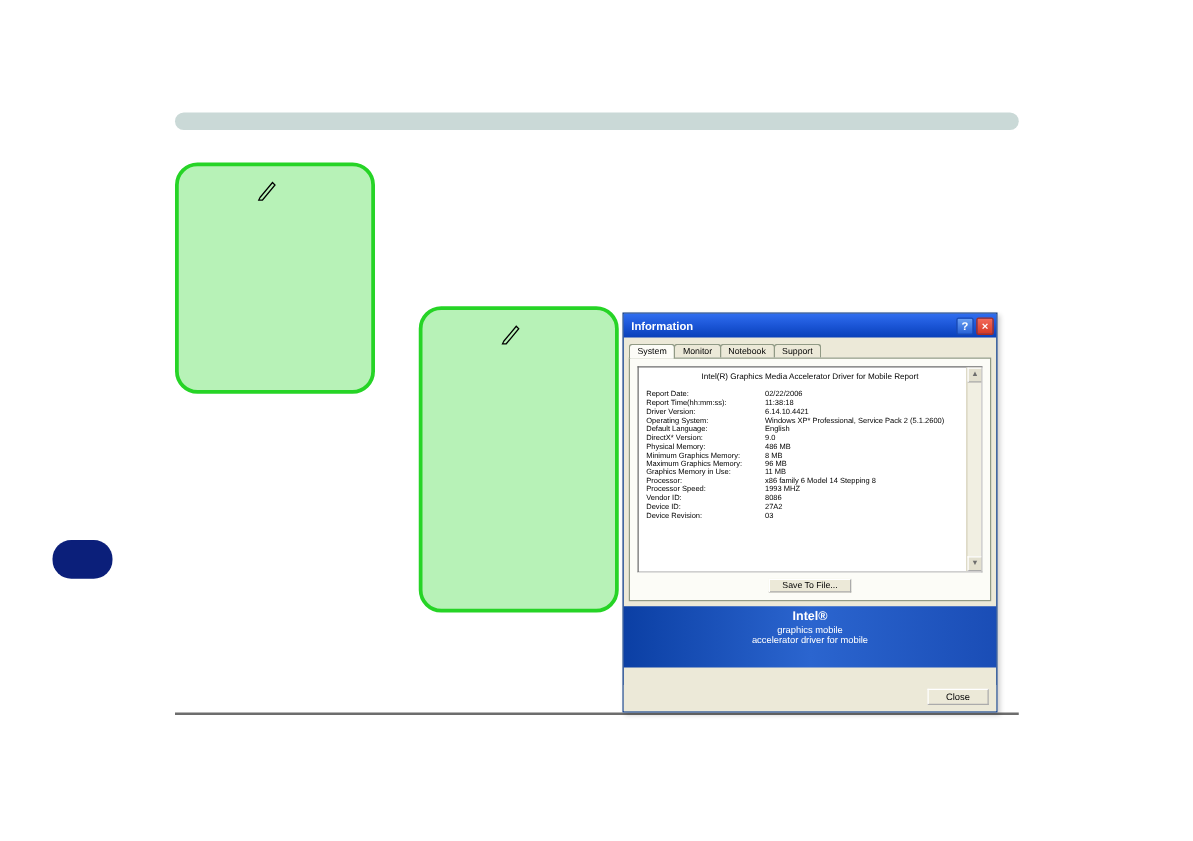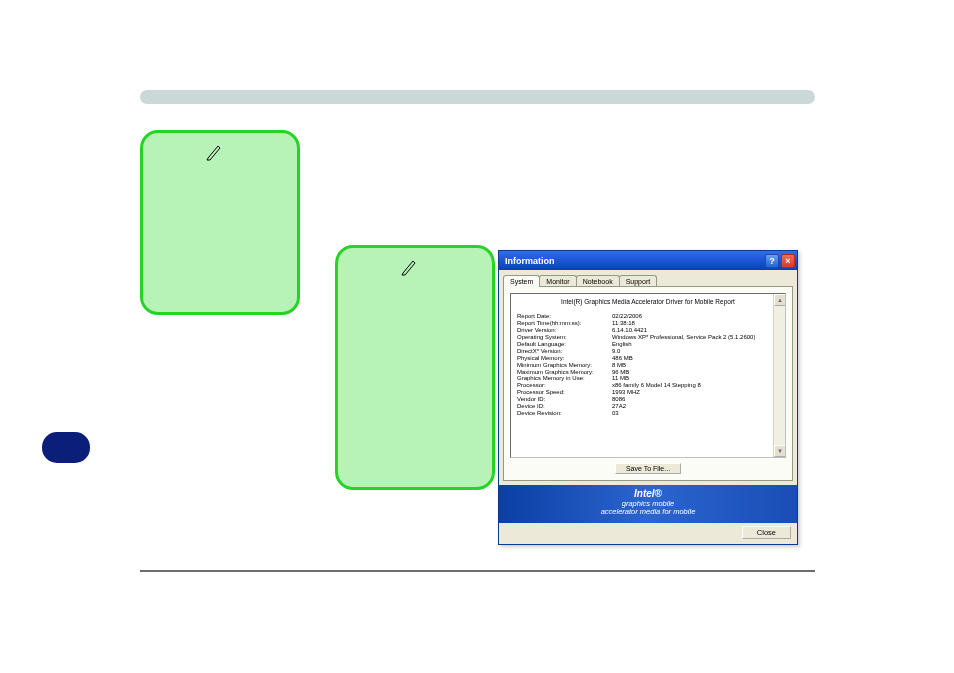--- a/index.html
+++ b/index.html
@@ -170,32 +170,32 @@
     margin: 5px auto 0;
     padding: 1px 10px;
     font-size: 7px;
     background: #ece9d8;
     border: 1px outset #fff;
     cursor: pointer;
   }
   .brand {
     background: linear-gradient(to right, #0b3fa4 0%, #2b65cf 50%, #1a4db6 100%);
     color: #fff;
-    padding: 3px 8px 6px;
+    padding: 3px 8px 17px;
     font-size: 7.5px;
     line-height: 1.15;
-    font-style: italic;
   }
   .brand .l1 { font-size: 10px; font-weight: bold; }
   .brand .lines { text-align: center; }
   .dlg-footer {
     background: #ece9d8;
     padding: 3px 6px 5px;
     display: flex;
     justify-content: flex-end;
+    margin-top: 14px;
   }
   .close-btn {
     padding: 1px 14px;
     font-size: 7.5px;
     background: #ece9d8;
     border: 1px outset #fff;
     cursor: pointer;
   }
 </style>
 </head>
@@ -316,19 +316,19 @@
             </div>
         </div>
       </div>
       <button class="save-btn">Save To File...</button>
     </div>
   </div>
   <div class="brand">
     <div class="lines">
       <span class="l1">Intel®</span><br>
       <span>graphics mobile</span><br>
-      <span>accelerator media for mobile</span>
+      <span>accelerator driver for mobile</span>
     </div>
   </div>
   <div class="dlg-footer">
     <button class="close-btn">Close</button>
   </div>
 </div>
 
 </body></html>

